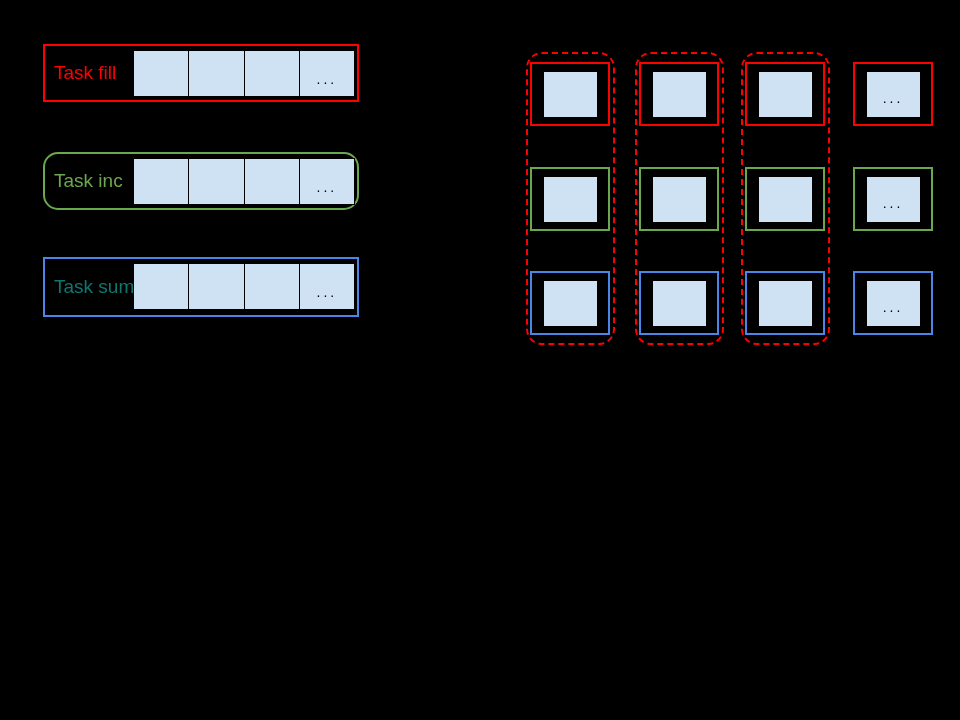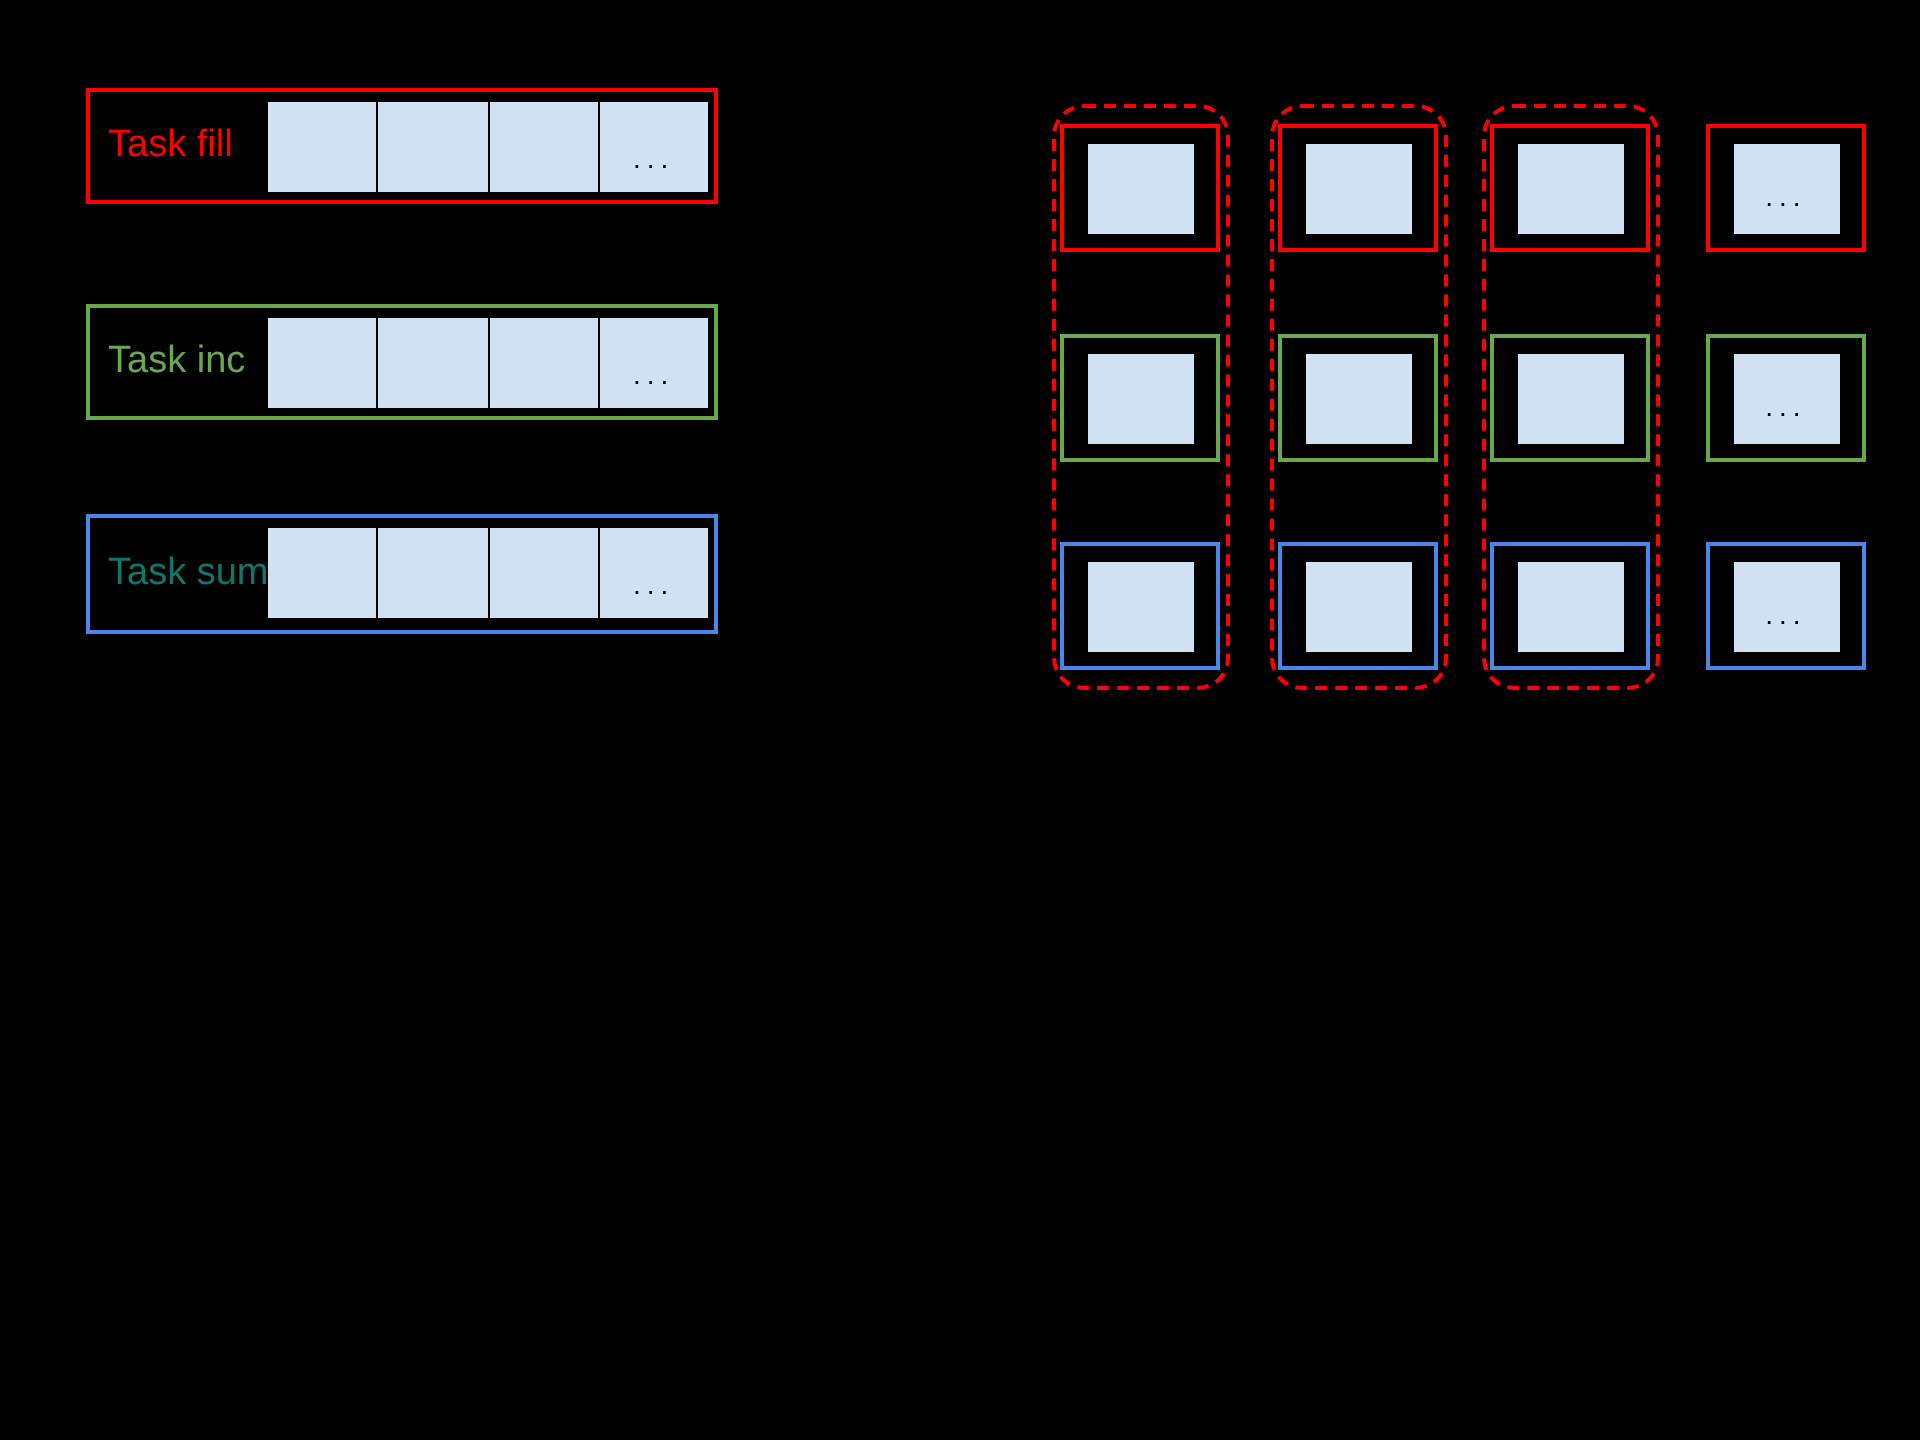--- a/index.html
+++ b/index.html
@@ -22,21 +22,21 @@
     left: 43px;
     width: 316px;
     height: 58px;
     border: 2px solid #fff;
     box-sizing: border-box;
   }
   .task-box.red   { border-color: #ff0000; }
   .task-box.green { border-color: #6aa84f; }
   .task-box.blue  { border-color: #4a86e8; }
   #task-fill { top: 44px; }
-  #task-inc  { top: 152px; }
+  #task-inc  { top: 152px; border-radius: 15px; }
   #task-sum  { top: 257px; height: 60px; }
 
   .task-label {
     position: absolute;
     left: 9px;
     top: 0;
     bottom: 0;
     display: flex;
     align-items: center;
     font-size: 19px;

